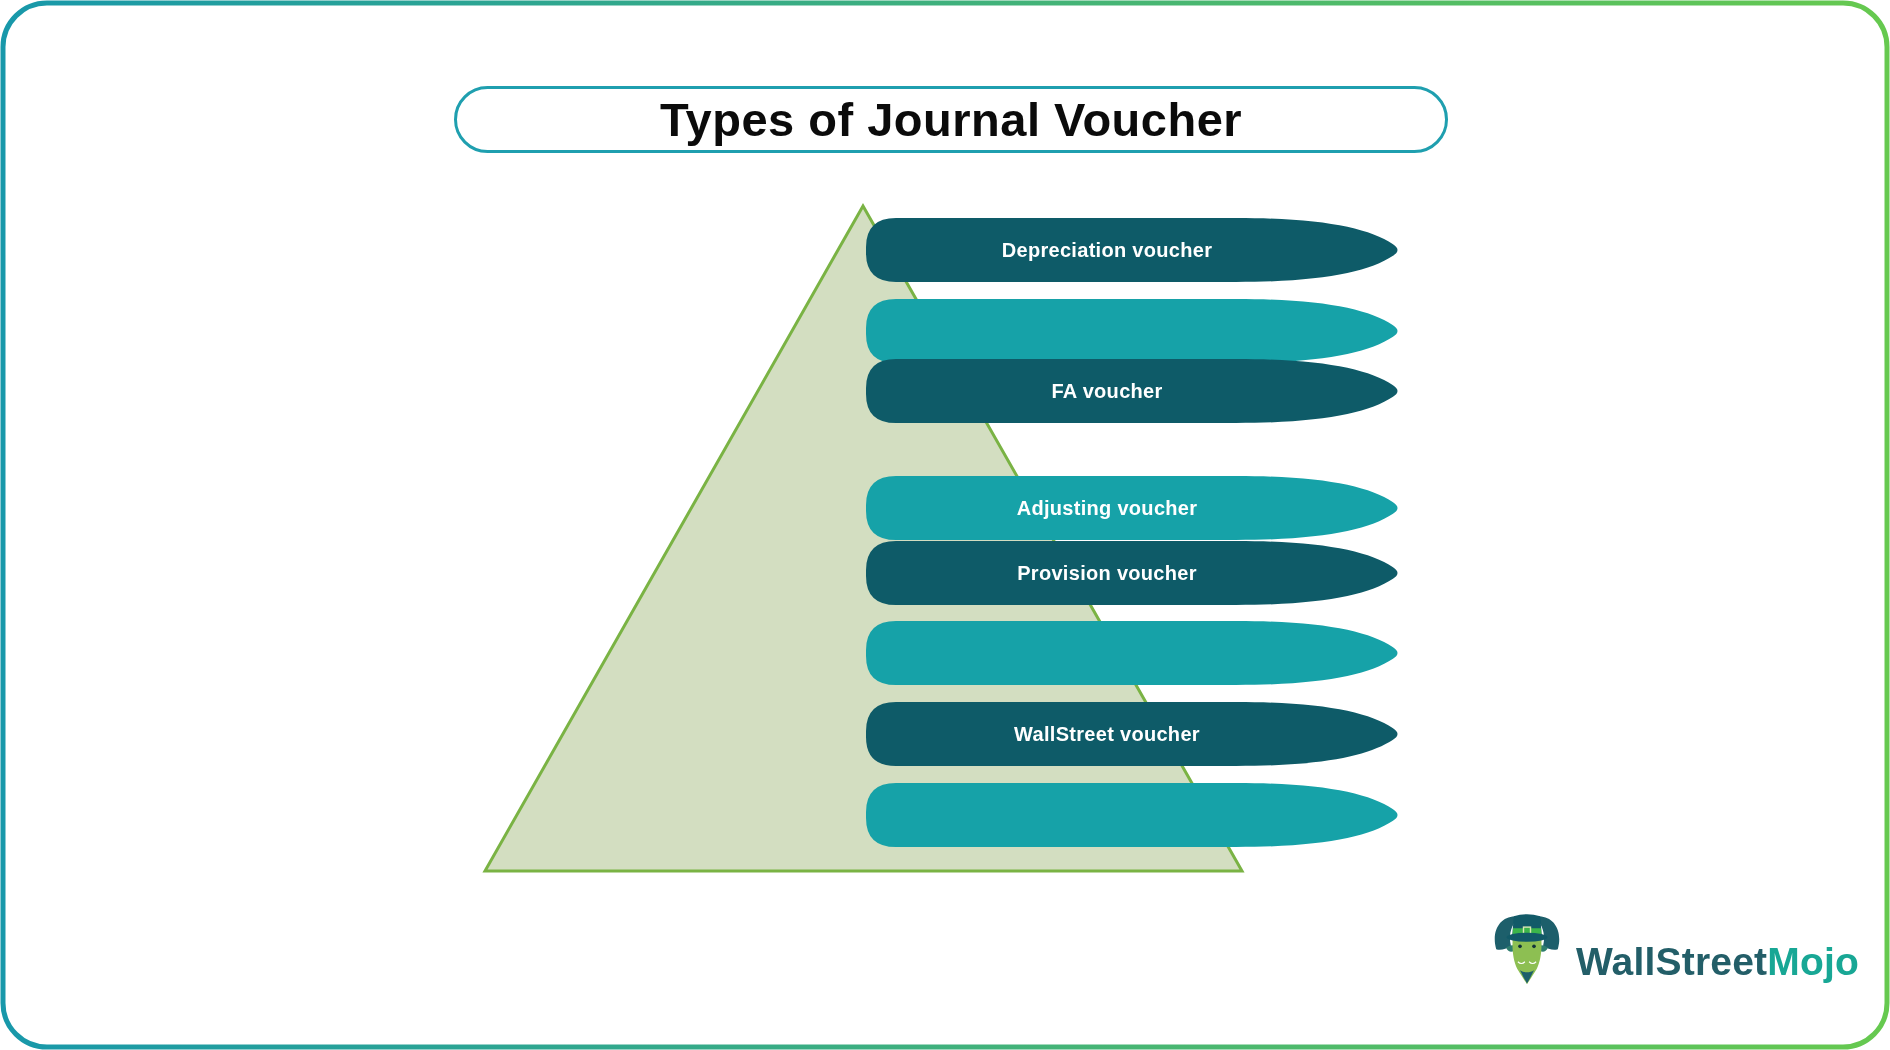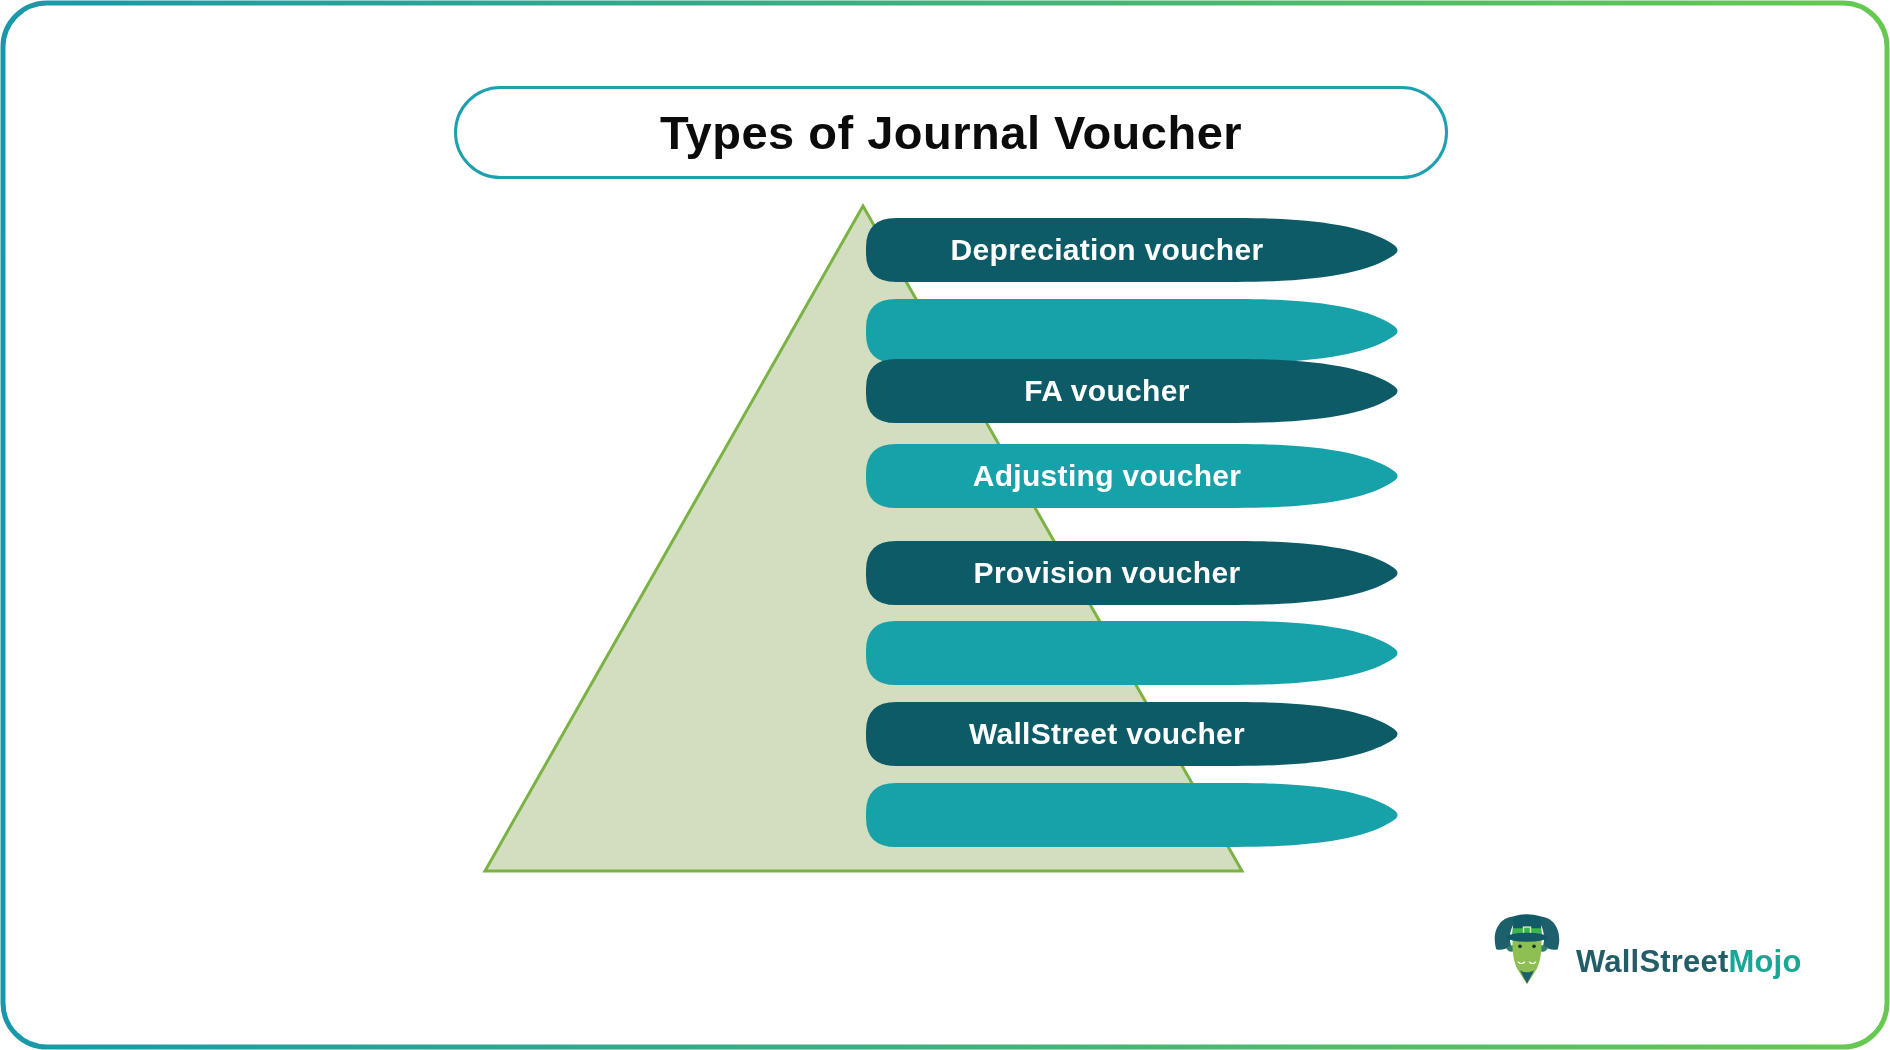--- a/index.html
+++ b/index.html
@@ -5,48 +5,48 @@
   html,body{margin:0;padding:0;background:#ffffff;}
   body{
     width:1890px;height:1050px;position:relative;overflow:hidden;
     font-family:"Liberation Sans","DejaVu Sans",sans-serif;
   }
   
   .frame-svg{position:absolute;left:0;top:0;width:1890px;height:1050px;pointer-events:none;}
 
   
   .title-box{
-    position:absolute;left:454px;top:86px;width:994px;height:93px;
+    position:absolute;left:454px;top:86px;width:994px;height:67px;
     border:3px solid #1f9faf;border-radius:48px;background:#ffffff;
     display:flex;align-items:center;justify-content:center;box-sizing:border-box;
   }
   .title-box h1{
     margin:0;font-size:47px;font-weight:800;color:#0b0b0b;letter-spacing:0.5px;
   }
 
   
   .pyramid-svg{position:absolute;left:0;top:0;width:1890px;height:1050px;}
 
   
   .pill{
     position:absolute;left:866px;width:534px;height:64px;
     display:flex;align-items:center;justify-content:center;
   }
   .pill svg{position:absolute;left:0;top:0;width:100%;height:100%;}
   .pill-label{
-    position:relative;color:#ffffff;font-size:30px;font-weight:700;
+    position:relative;color:#ffffff;font-size:20px;font-weight:700;
     letter-spacing:0.3px;padding-right:52px;white-space:nowrap;
   }
 
   
   .logo{
     position:absolute;left:1492px;top:903px;display:flex;align-items:center;gap:14px;
   }
   .logo-icon{width:70px;height:86px;}
-  .logo-text{font-size:31px;font-weight:800;letter-spacing:0.2px;white-space:nowrap;margin-top:32px;}
+  .logo-text{font-size:39px;font-weight:800;letter-spacing:0.2px;white-space:nowrap;margin-top:32px;}
   .wsm-primary{color:#235e68;}
   .wsm-secondary{color:#18a795;}
 </style>
 </head>
 <body>
 
 <svg class="frame-svg">
   <defs>
     <linearGradient id="frameGrad" x1="0%" y1="0%" x2="100%" y2="0%">
       <stop offset="0%" stop-color="#1898aa"></stop>
@@ -77,21 +77,21 @@
   </svg>
 </div>
 
 <div class="pill" style="top:359px">
   <svg viewBox="0 0 534 66" preserveAspectRatio="none">
     <path d="M30 0 H370 C455 0 502 10 527 27 Q536 33 527 39 C502 56 455 66 370 66 H30 Q0 66 0 36 V30 Q0 0 30 0 Z" fill="#0e5b68"></path>
   </svg>
   <span class="pill-label">FA voucher</span>
 </div>
 
-<div class="pill" style="top:444px">
+<div class="pill" style="top:476px">
   <svg viewBox="0 0 534 66" preserveAspectRatio="none">
     <path d="M30 0 H370 C455 0 502 10 527 27 Q536 33 527 39 C502 56 455 66 370 66 H30 Q0 66 0 36 V30 Q0 0 30 0 Z" fill="#16a2a8"></path>
   </svg>
   <span class="pill-label">Adjusting voucher</span>
 </div>
 
 <div class="pill" style="top:541px">
   <svg viewBox="0 0 534 66" preserveAspectRatio="none">
     <path d="M30 0 H370 C455 0 502 10 527 27 Q536 33 527 39 C502 56 455 66 370 66 H30 Q0 66 0 36 V30 Q0 0 30 0 Z" fill="#0e5b68"></path>
   </svg>

